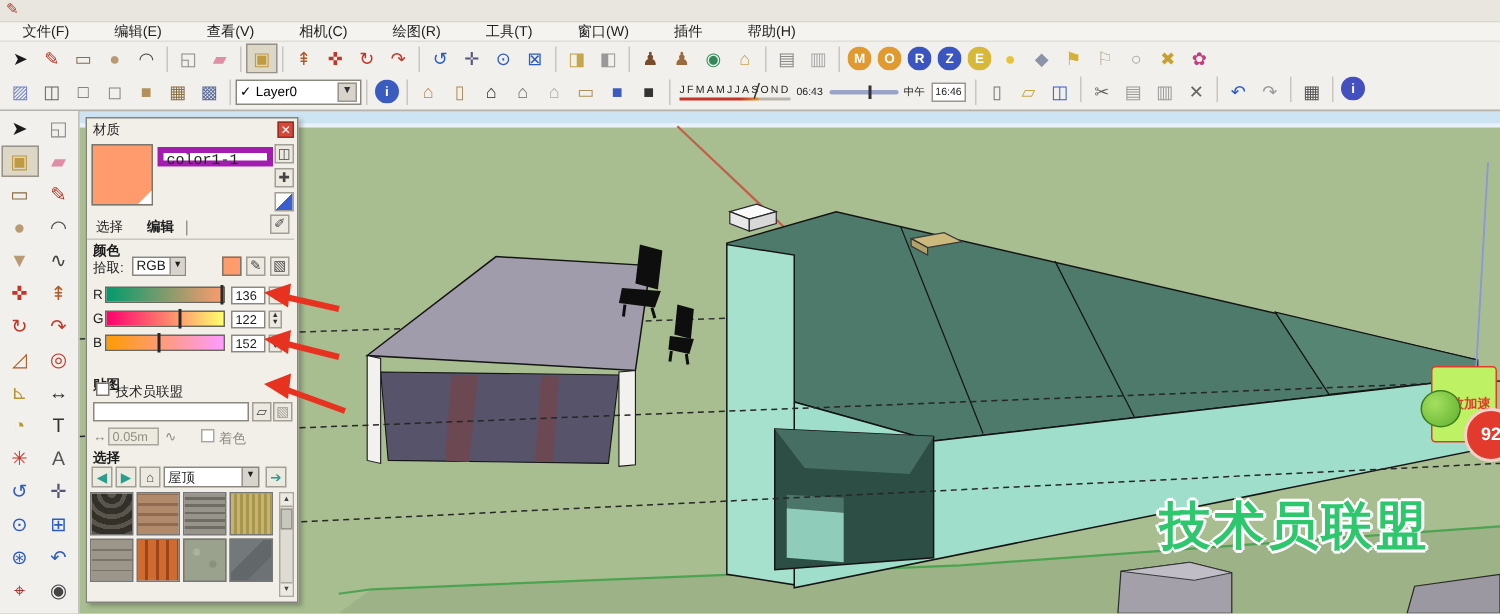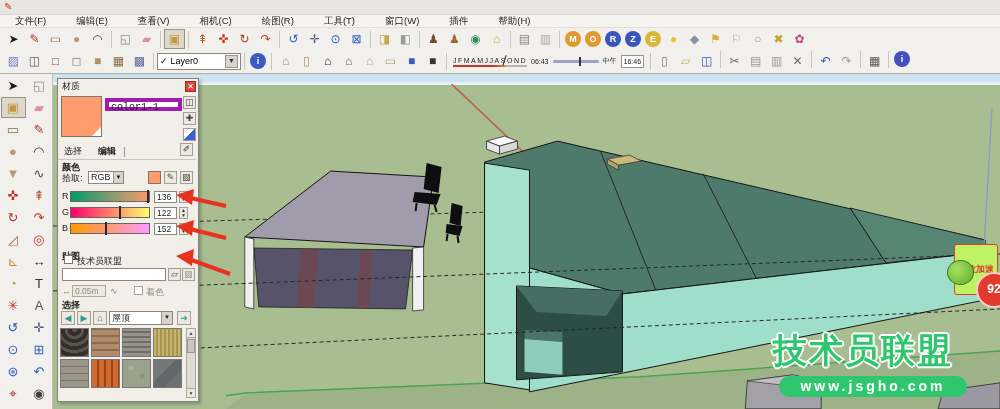--- a/index.html
+++ b/index.html
@@ -359,21 +359,20 @@
     <line x1="52" y1="291" x2="1000" y2="254" stroke="#262626" stroke-width="1" stroke-dasharray="4,3"></line>
     <line x1="200" y1="348" x2="1000" y2="309" stroke="#262626" stroke-width="1" stroke-dasharray="4,3"></line>
     <g>
       <polygon points="745,409 747,381 793,375 821,382 821,409" fill="#a3a0aa" stroke="#2a2a2a" stroke-width="0.8"></polygon>
       <polygon points="747,381 793,375 821,382 796,387" fill="#c0bdc6" stroke="#2a2a2a" stroke-width="0.6"></polygon>
       <polygon points="938,409 943,391 1000,383 1000,409" fill="#9b98a2" stroke="#2a2a2a" stroke-width="0.8"></polygon>
     </g>
   </svg>
 
   <div class="watermark-title">技术员联盟</div>
-  <div class="watermark-bar">www.jsgho.com</div>
 
   <div class="widget">
     <span class="bubble">点数加速</span>
     <span class="blob"></span>
     <span class="badge92">92</span>
   </div>
 </div>
 
 <svg class="note-arrow" style="left:174px;top:186px" width="56" height="26">
   <line x1="12" y1="11" x2="52" y2="20" stroke="#e83220" stroke-width="4"></line>

